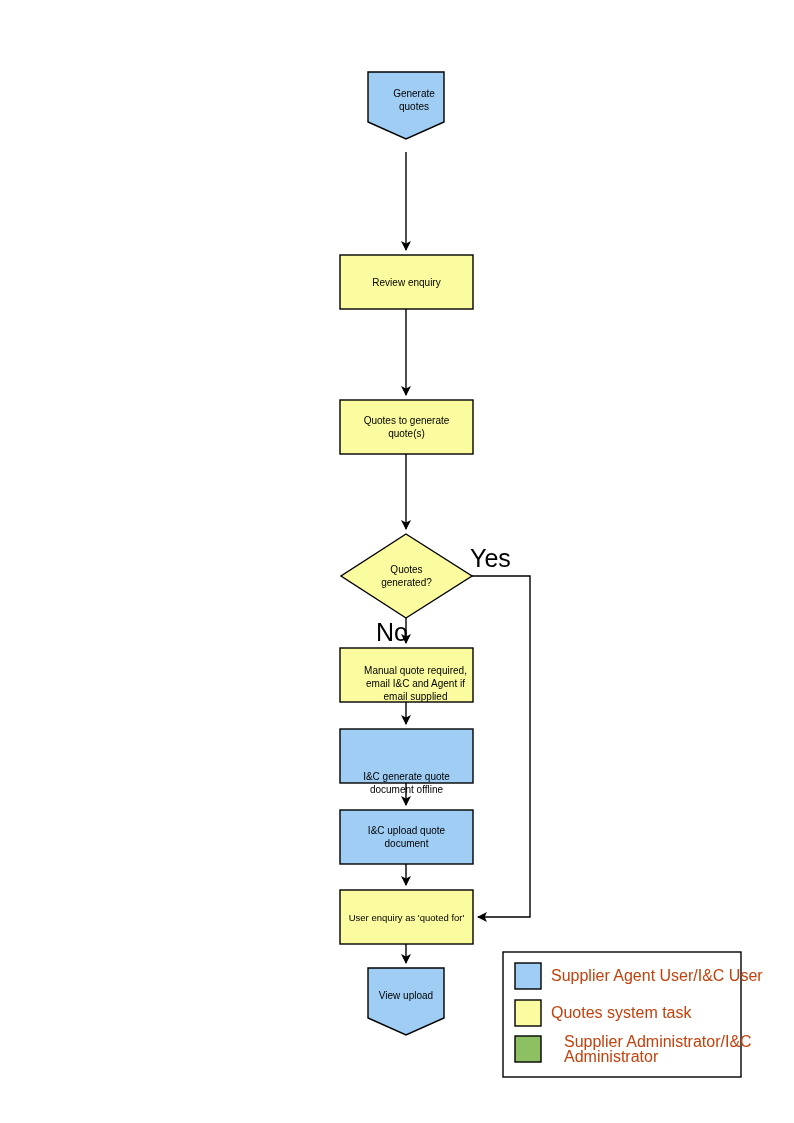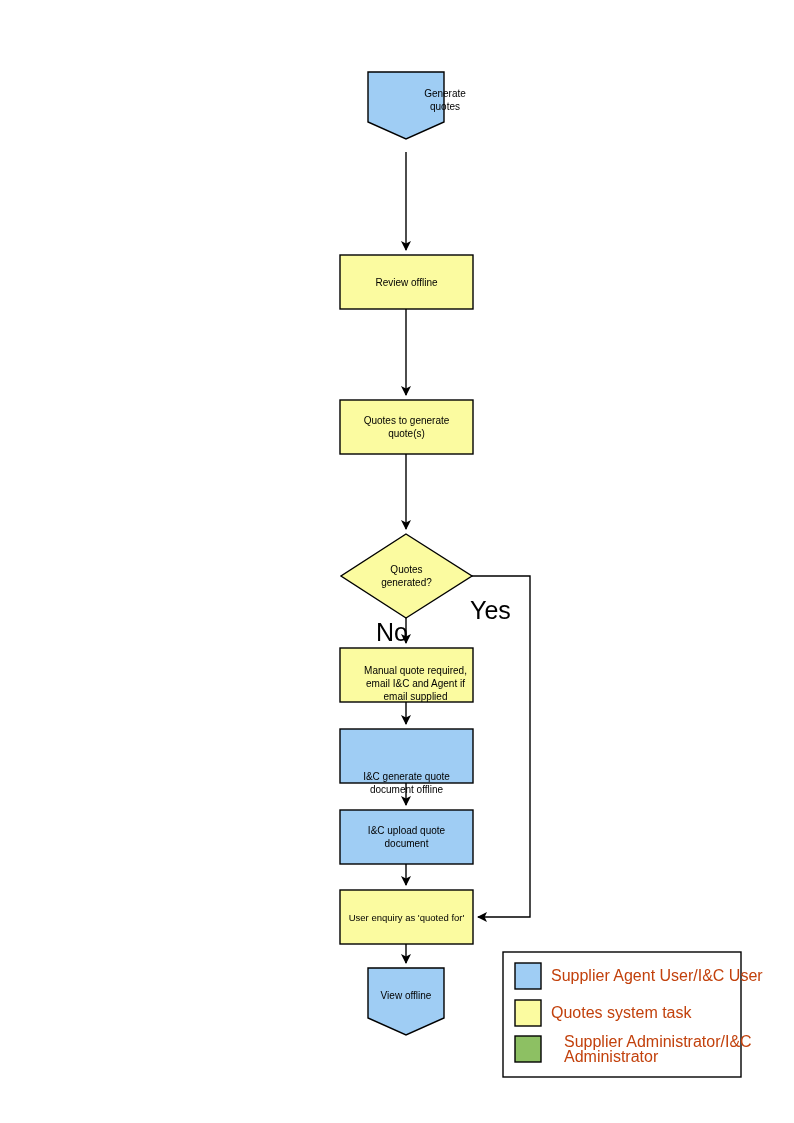--- a/index.html
+++ b/index.html
@@ -107,46 +107,46 @@
   <rect x="340" y="890" width="133" height="54" fill="#FBFBA0" stroke="#000000" stroke-width="1.4"></rect>
 
   <polygon points="368,968 444,968 444,1018 406,1035 368,1018" fill="#9FCDF4" stroke="#000000" stroke-width="1.4"></polygon>
 
   <rect x="503" y="952" width="238" height="125" fill="#FFFFFF" stroke="#000000" stroke-width="1.4"></rect>
   <rect x="515" y="963" width="26" height="26" fill="#9FCDF4" stroke="#000000" stroke-width="1.4"></rect>
   <rect x="515" y="1000" width="26" height="26" fill="#FBFBA0" stroke="#000000" stroke-width="1.4"></rect>
   <rect x="515" y="1036" width="26" height="26" fill="#8DC063" stroke="#000000" stroke-width="1.4"></rect>
 </svg>
 
-<div class="node-text" style="left:368px; top:72px; width:92px; height:55px;margin-left:31px;">Generate
+<div class="node-text" style="left:368px; top:72px; width:92px; height:55px;">Generate
 quotes</div>
 
-<div class="node-text" style="left:340px; top:255px; width:133px; height:54px;">Review offline</div>
+<div class="node-text" style="left:340px; top:255px; width:133px; height:54px;">Review enquiry</div>
 
 <div class="node-text" style="left:340px; top:400px; width:133px; height:54px;">Quotes to generate
 quote(s)</div>
 
 <div class="node-text" style="left:341px; top:534px; width:131px; height:84px;">Quotes
 generated?</div>
 
 <div class="node-text" style="left:340px; top:648px; width:133px; height:70px;margin-left:9px;">Manual quote required,
 email I&amp;C and Agent if
 email supplied</div>
 
 <div class="node-text" style="left:340px; top:756px; width:133px; height:54px;">I&amp;C generate quote
 document offline</div>
 
 <div class="node-text" style="left:340px; top:810px; width:133px; height:54px;">I&amp;C upload quote
 document</div>
 
 <div class="node-text" style="left:338px; top:890px; width:137px; height:54px; font-size:9.5px;">User enquiry as 'quoted for'</div>
 
-<div class="node-text" style="left:368px; top:968px; width:76px; height:55px;">View offline</div>
+<div class="node-text" style="left:368px; top:968px; width:76px; height:55px;">View upload</div>
 
-<div class="branch-label" style="left:470px; top:598px;">Yes</div>
+<div class="branch-label" style="left:470px; top:546px;">Yes</div>
 
 <div class="branch-label" style="left:376px; top:620px;">No</div>
 
 <div class="legend-label" style="left:551px; top:968px;">Supplier Agent User/I&amp;C User</div>
 
 <div class="legend-label" style="left:551px; top:1005px;">Quotes system task</div>
 
 <div class="legend-label" style="left:551px; top:1034px;margin-left:13px;">Supplier Administrator/I&amp;C
 Administrator</div>
 

